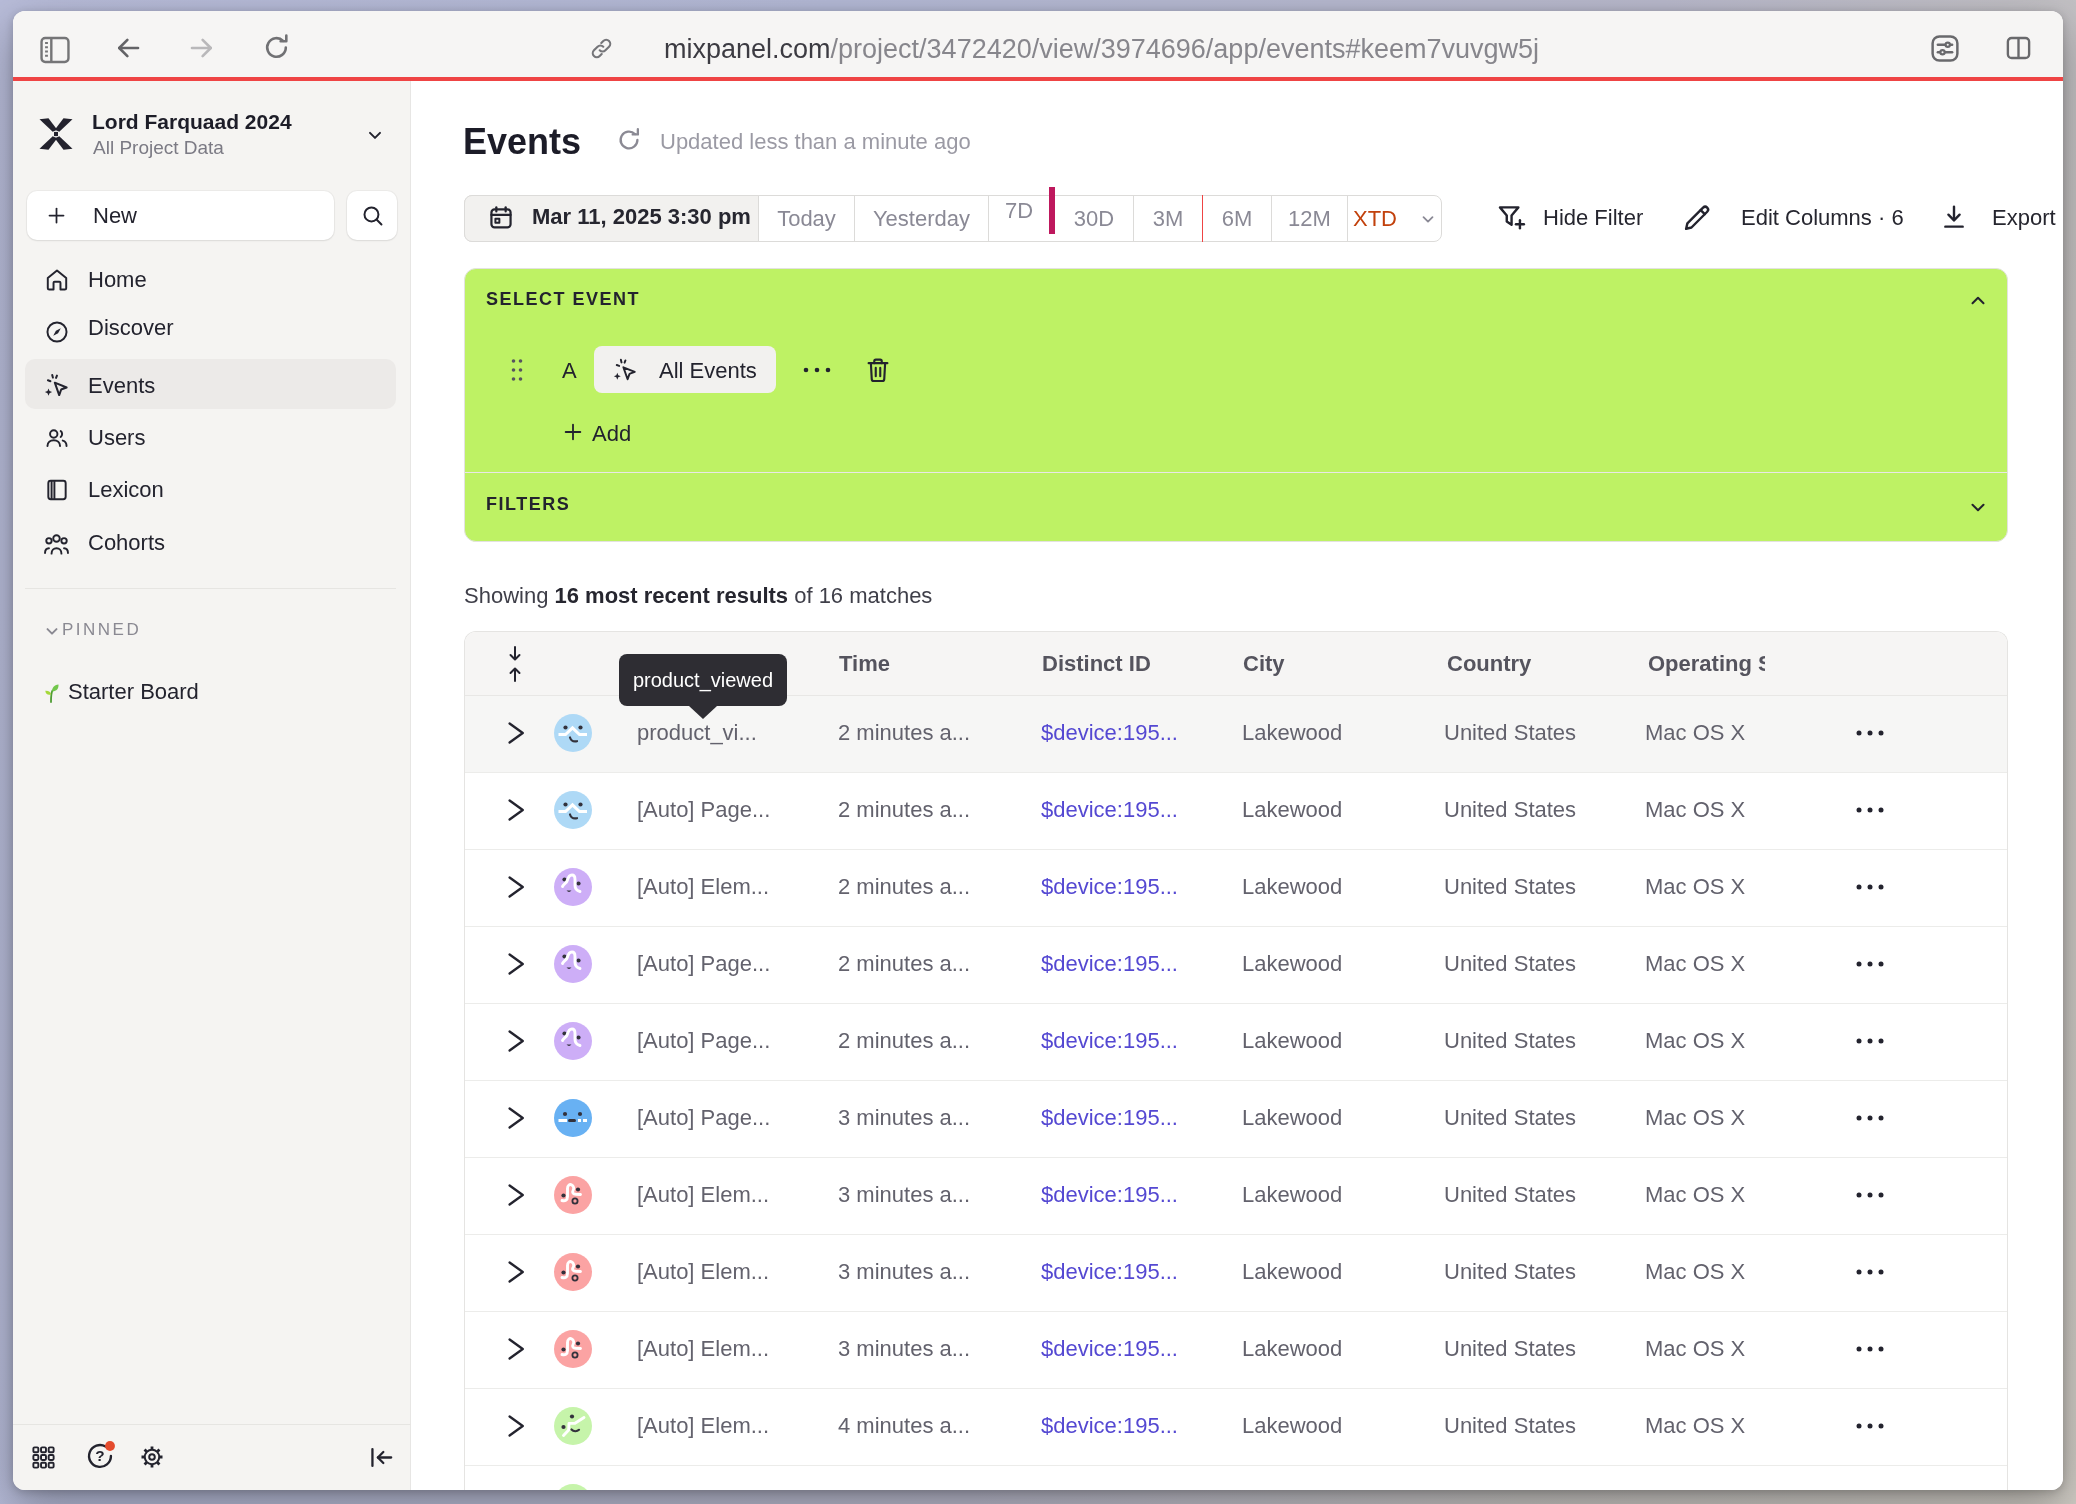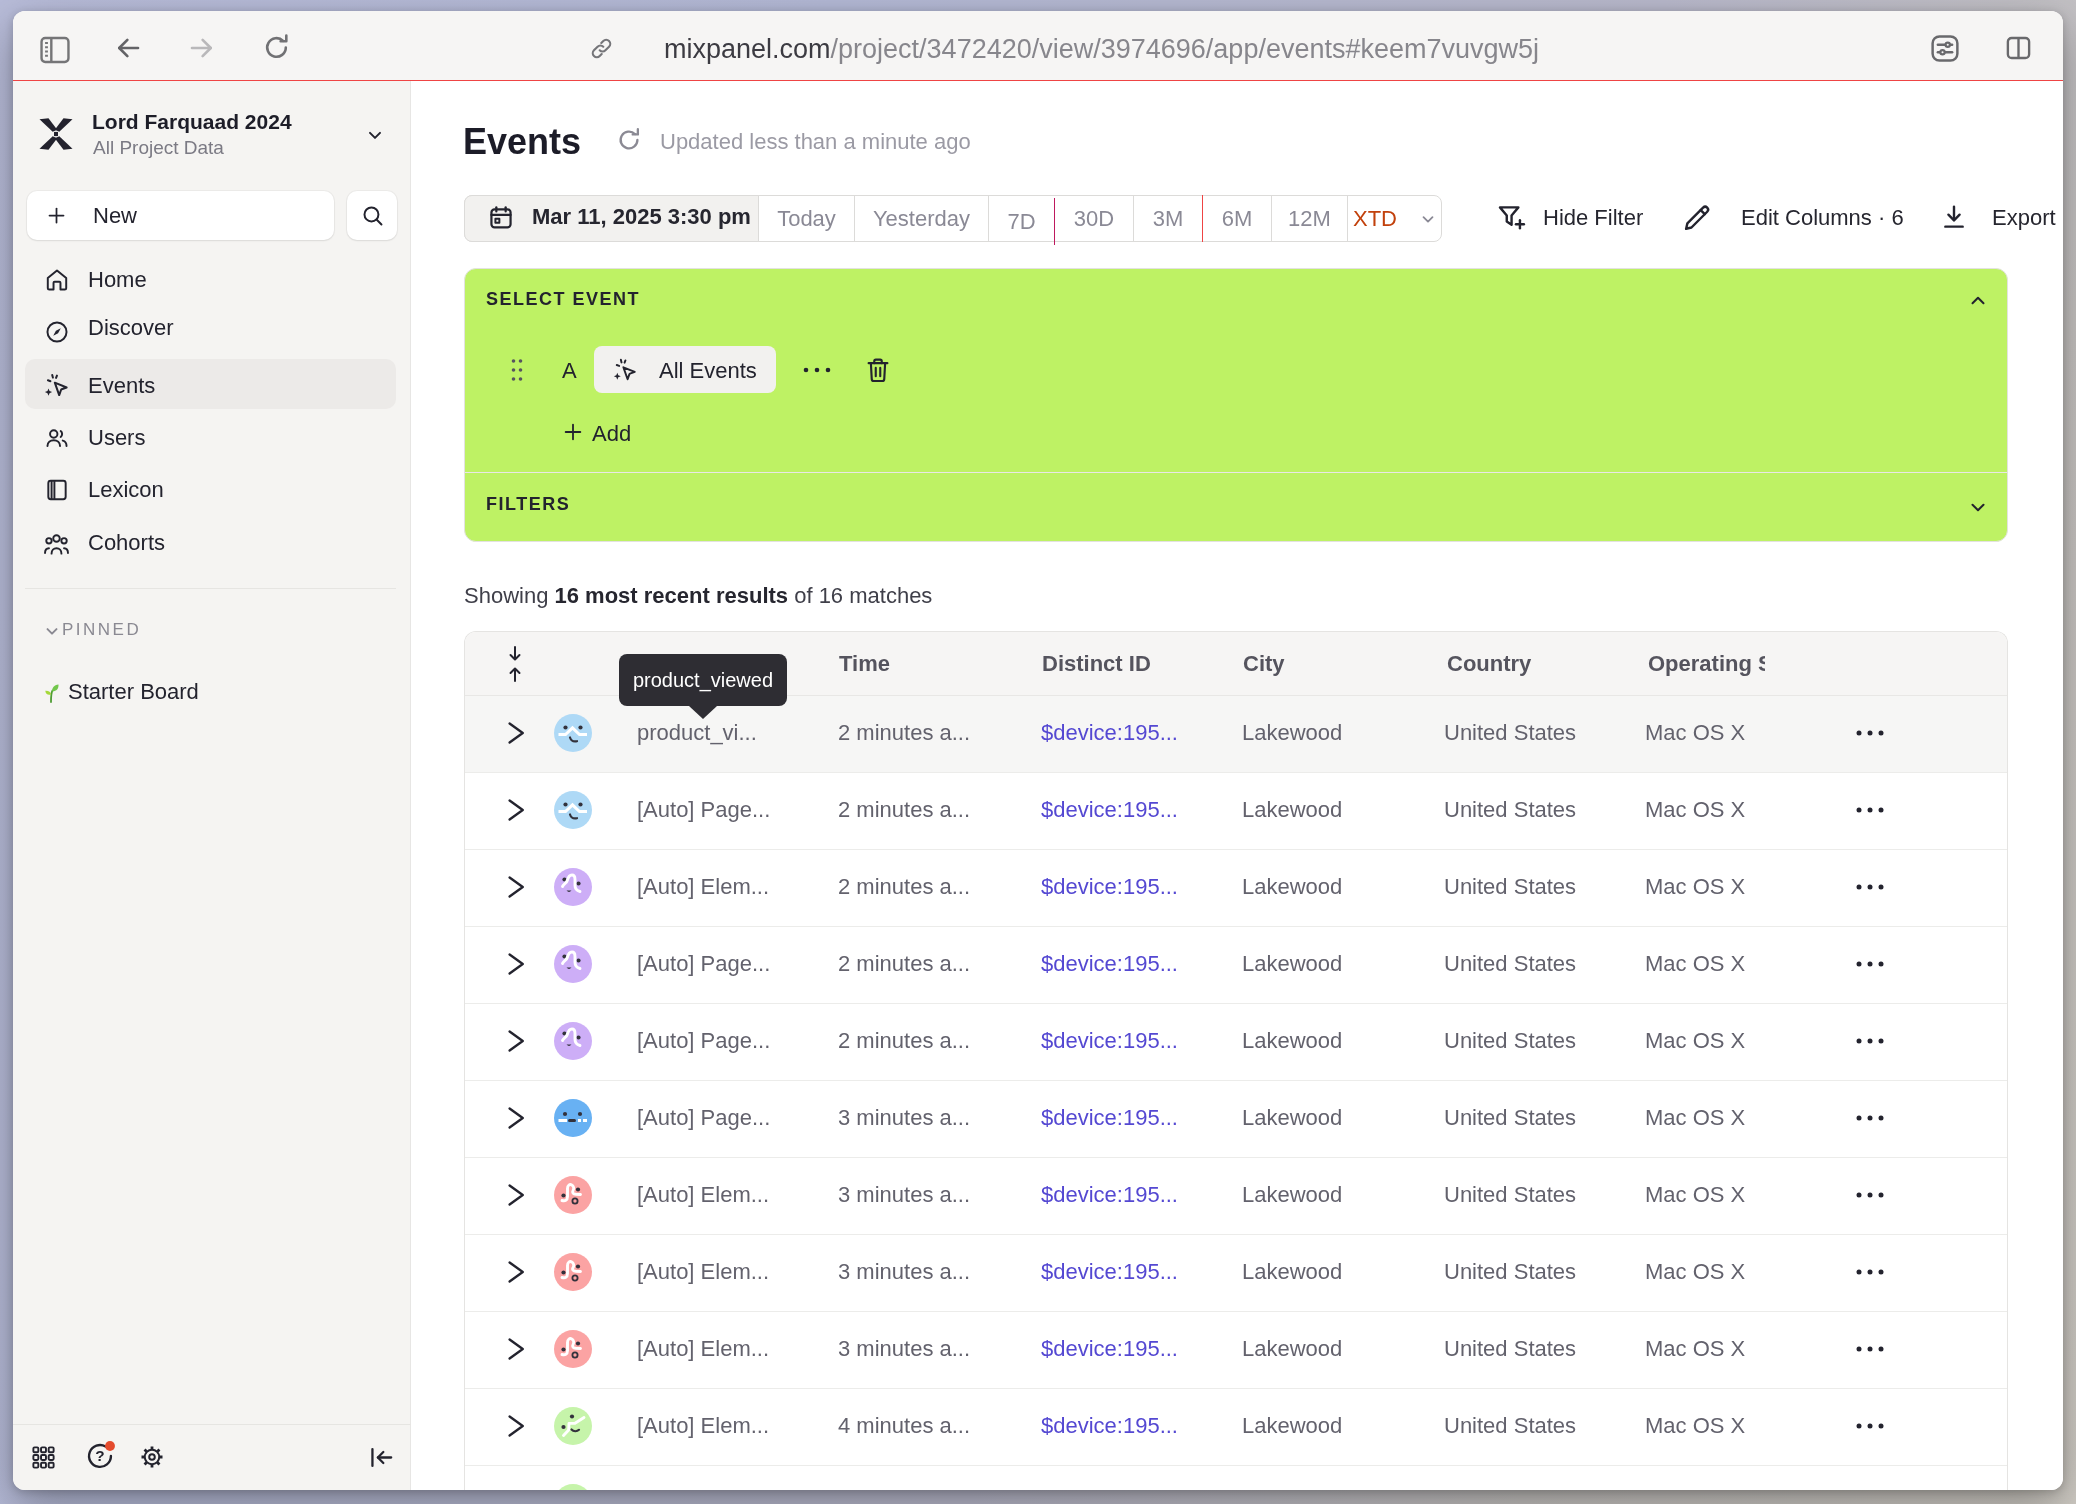--- a/index.html
+++ b/index.html
@@ -1,20 +1,20 @@
 <!DOCTYPE html>
 <html><head>
 <meta charset="utf-8">
 <style>
 *{margin:0;padding:0;box-sizing:border-box;font-family:"Liberation Sans",sans-serif;}
 html,body{width:2076px;height:1504px;overflow:hidden;}
 body{background:linear-gradient(115deg,#b8bcd9 0%,#b4b9d6 30%,#b9b9cc 60%,#c6c3c1 80%,#d0ccc5 100%);position:relative;}
 .abs{position:absolute;}
 #win{position:absolute;left:13px;top:11px;width:2050px;height:1479px;border-radius:12px;background:#fff;box-shadow:0 16px 45px rgba(0,0,0,.33),0 2px 9px rgba(0,0,0,.18);overflow:hidden;}
-#toolbar{position:absolute;left:0;top:0;width:2050px;height:70px;background:#f6f5f4;border-bottom:1px solid #ef4444;text-align:center;}
+#toolbar{position:absolute;left:0;top:0;width:2050px;height:70px;background:#f6f5f4;border-bottom:4px solid #ef4444;text-align:center;}
 #side{position:absolute;left:0;top:70px;width:398px;height:1409px;background:#f5f4f2;border-right:1px solid #e7e6e4;}
 #main{position:absolute;left:399px;top:70px;width:1651px;height:1409px;background:#fff;}
 .ic{position:absolute;}
 .gray{color:#6b6a75;}
 svg{display:block;}
 .navlab{font-size:22px;color:#23232e;}
 .hcell{font-size:22px;font-weight:700;color:#55545e;}
 .cell{font-size:22px;color:#63626d;}
 </style>
 </head>
@@ -198,21 +198,21 @@
   <svg class="ic" style="left:474px;top:193px" width="28" height="28" viewBox="0 0 24 24" fill="none" stroke="#23232e" stroke-width="1.9" stroke-linecap="round" stroke-linejoin="round">
       <rect x="3.8" y="4.6" width="16.4" height="15.4" rx="2.6"></rect>
       <line x1="8" y1="2.8" x2="8" y2="6.4"></line>
       <line x1="16" y1="2.8" x2="16" y2="6.4"></line>
       <line x1="3.8" y1="9.4" x2="20.2" y2="9.4"></line>
       <rect x="7.2" y="12.6" width="3.4" height="3.4" stroke-width="1.7"></rect>
     </svg>
   <div class="abs" style="left:519px;top:193px;font-size:22px;font-weight:700;color:#26262f;">Mar 11, 2025 3:30 pm</div>
   <div class="abs gray" style="left:746px;top:184px;width:96px;height:47px;border-right:1px solid #dcdbd9;font-size:22px;line-height:47px;text-align:center;color:#8a8995;">Today</div>
   <div class="abs gray" style="left:842px;top:184px;width:134px;height:47px;border-right:1px solid #dcdbd9;font-size:22px;line-height:47px;text-align:center;color:#8a8995;">Yesterday</div>
-  <div class="abs gray" style="left:976px;top:187px;width:66px;height:47px;border-right:1px solid #be185d;font-size:22px;line-height:47px;text-align:center;color:#8a8995;">7D</div>
+  <div class="abs gray" style="left:976px;top:176px;width:66px;height:47px;border-right:6px solid #be185d;font-size:22px;line-height:47px;text-align:center;color:#8a8995;">7D</div>
   <div class="abs gray" style="left:1042px;top:184px;width:79px;height:47px;border-right:1px solid #dcdbd9;font-size:22px;line-height:47px;text-align:center;color:#8a8995;">30D</div>
   <div class="abs gray" style="left:1121px;top:184px;width:69px;height:47px;border-right:1px solid #ef4444;font-size:22px;line-height:47px;text-align:center;color:#8a8995;">3M</div>
   <div class="abs gray" style="left:1190px;top:184px;width:69px;height:47px;border-right:1px solid #dcdbd9;font-size:22px;line-height:47px;text-align:center;color:#8a8995;">6M</div>
   <div class="abs gray" style="left:1259px;top:184px;width:76px;height:47px;border-right:1px solid #dcdbd9;font-size:22px;line-height:47px;text-align:center;color:#8a8995;">12M</div>
   <div class="abs gray" style="left:1340px;top:184px;width:56px;height:58px;font-size:22px;line-height:47px;text-align:left;color:#c2410c;">XTD</div>
   <svg class="ic" style="left:1406px;top:199px" width="18" height="18" viewBox="0 0 24 24" fill="none" stroke="#8a8995" stroke-width="2.4" stroke-linecap="round" stroke-linejoin="round">
       <polyline points="6,9.5 12,15.5 18,9.5"></polyline>
     </svg>
 
   <svg class="ic" style="left:1482px;top:190px" width="34" height="34" viewBox="0 0 24 24" fill="none" stroke="#23232e" stroke-width="1.7" stroke-linecap="round" stroke-linejoin="round">

